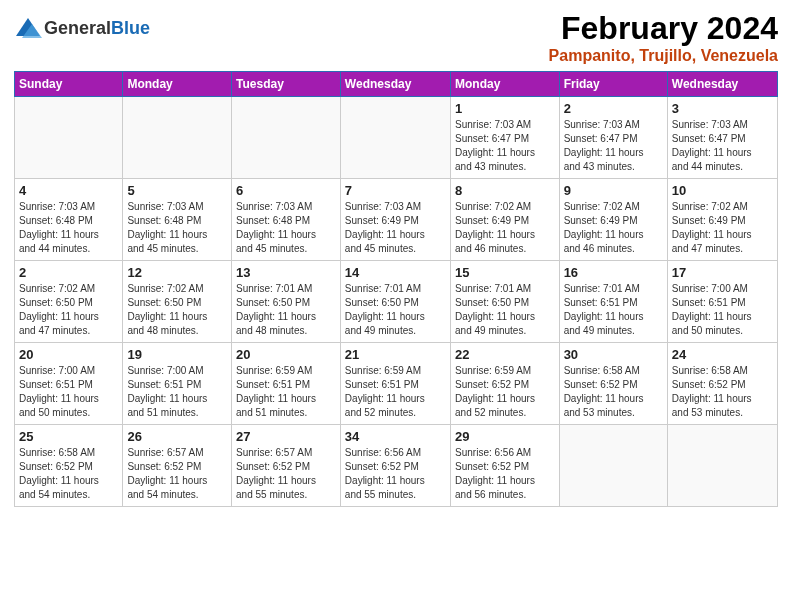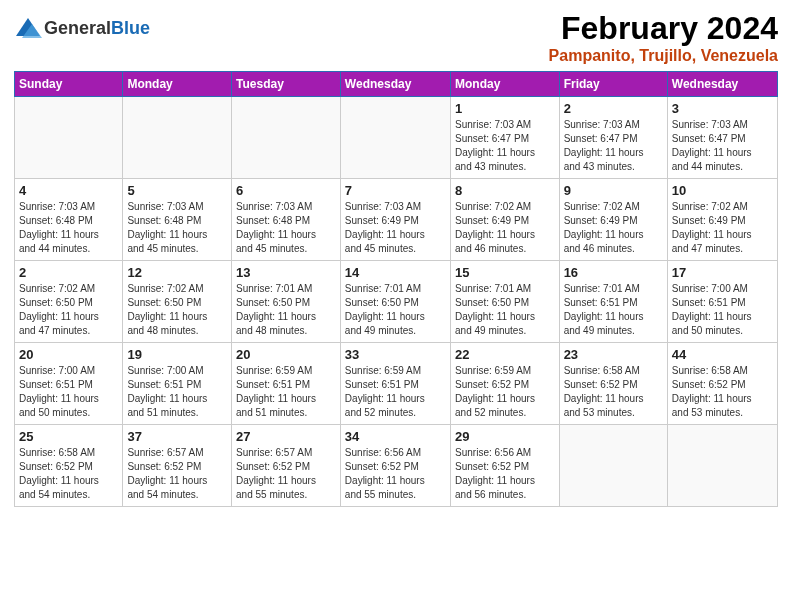--- a/index.html
+++ b/index.html
@@ -270,58 +270,58 @@
 and 51 minutes.</div>
           </td>
           <td>
             <span class="day-num">20</span>
             <div class="day-info" style="white-space: pre-line;">Sunrise: 6:59 AM
 Sunset: 6:51 PM
 Daylight: 11 hours
 and 51 minutes.</div>
           </td>
           <td>
-            <span class="day-num">33</span>
+            <span class="day-num">21</span>
             <div class="day-info" style="white-space: pre-line;">Sunrise: 6:59 AM
 Sunset: 6:51 PM
 Daylight: 11 hours
 and 52 minutes.</div>
           </td>
           <td>
             <span class="day-num">22</span>
             <div class="day-info" style="white-space: pre-line;">Sunrise: 6:59 AM
 Sunset: 6:52 PM
 Daylight: 11 hours
 and 52 minutes.</div>
           </td>
           <td>
-            <span class="day-num">23</span>
+            <span class="day-num">30</span>
             <div class="day-info" style="white-space: pre-line;">Sunrise: 6:58 AM
 Sunset: 6:52 PM
 Daylight: 11 hours
 and 53 minutes.</div>
           </td>
           <td>
-            <span class="day-num">44</span>
+            <span class="day-num">24</span>
             <div class="day-info" style="white-space: pre-line;">Sunrise: 6:58 AM
 Sunset: 6:52 PM
 Daylight: 11 hours
 and 53 minutes.</div>
           </td>
         </tr>
         <tr class="last-row">
           <td>
             <span class="day-num">25</span>
             <div class="day-info" style="white-space: pre-line;">Sunrise: 6:58 AM
 Sunset: 6:52 PM
 Daylight: 11 hours
 and 54 minutes.</div>
           </td>
           <td>
-            <span class="day-num">37</span>
+            <span class="day-num">26</span>
             <div class="day-info" style="white-space: pre-line;">Sunrise: 6:57 AM
 Sunset: 6:52 PM
 Daylight: 11 hours
 and 54 minutes.</div>
           </td>
           <td>
             <span class="day-num">27</span>
             <div class="day-info" style="white-space: pre-line;">Sunrise: 6:57 AM
 Sunset: 6:52 PM
 Daylight: 11 hours

